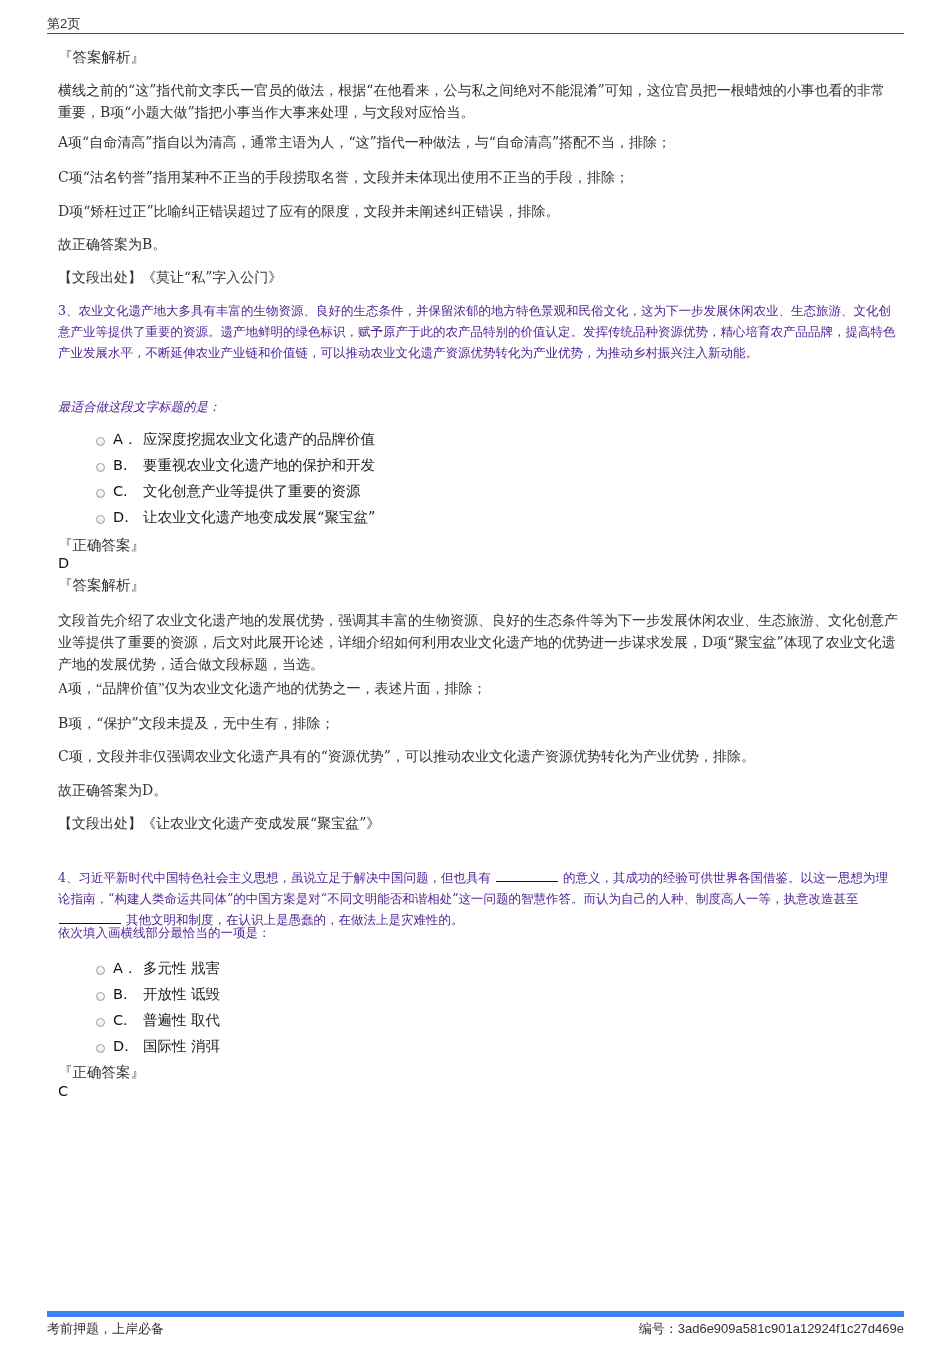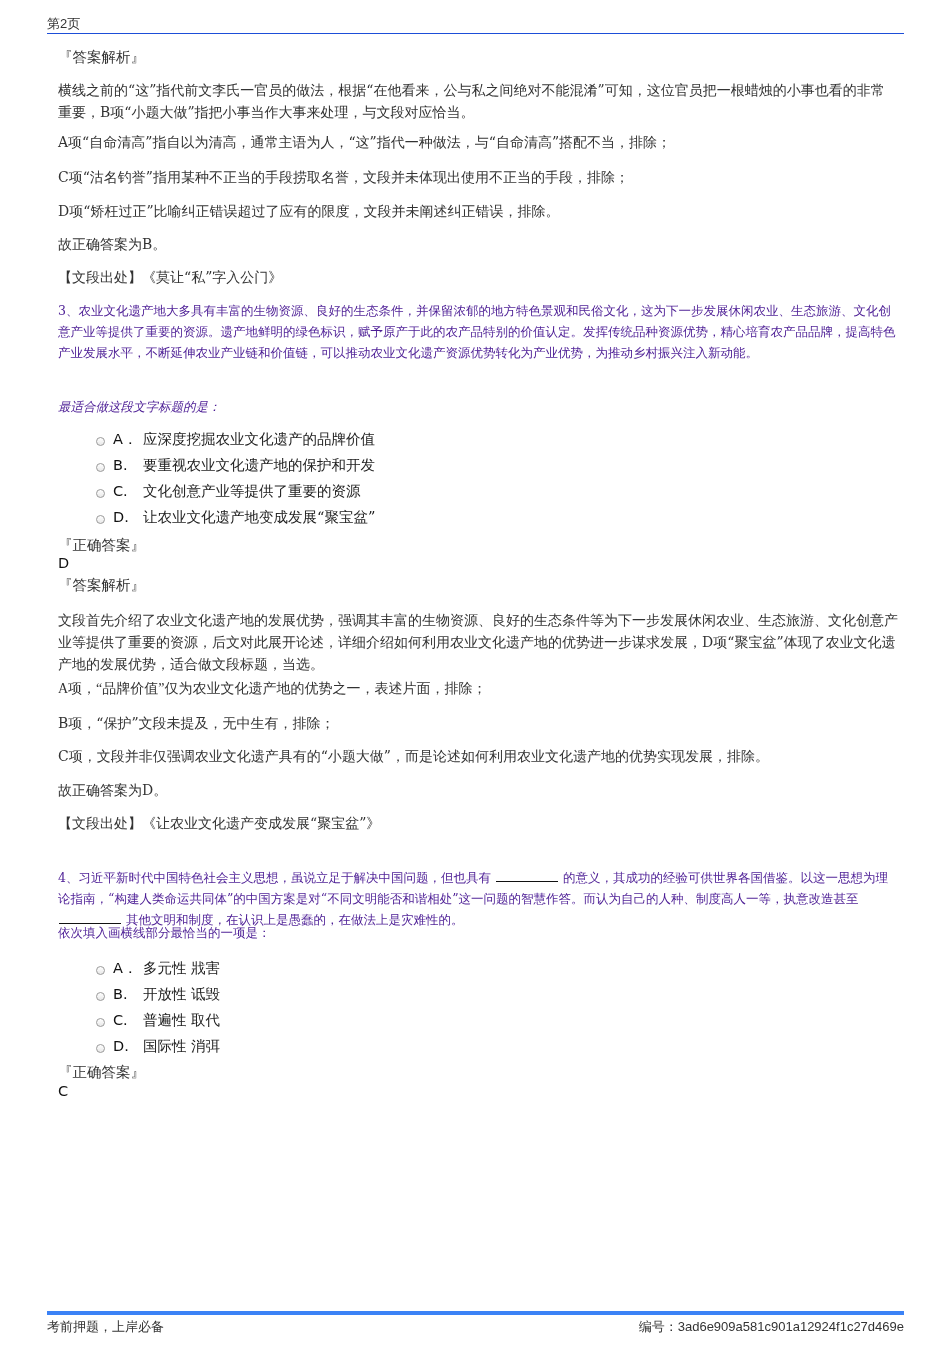--- a/index.html
+++ b/index.html
@@ -11,21 +11,21 @@
   .header {
     position: absolute; left: 47px; right: 46px; top: 14px; height: 19px;
     border-bottom: 1px solid #1d4ed8;
     font-family: "Liberation Sans", "DejaVu Sans", sans-serif;
     font-size: 13px; color: #333;
   }
   .header .left { position: absolute; left: 0; top: 1px; }
   .header .right { position: absolute; right: 0; top: 1px; }
   .footer {
     position: absolute; left: 47px; right: 46px; top: 1311px;
-    border-top: 4px solid #3b82f6;
+    border-top: 6px solid #3b82f6;
     font-family: "Liberation Sans", "DejaVu Sans", sans-serif;
     font-size: 13px; color: #333;
     height: 20px;
   }
   .footer .left { position: absolute; left: 0; top: 3px; }
   .footer .right { position: absolute; right: 0; top: 3px; }
 
   .block { position: absolute; left: 58px; width: 840px; }
   .p { font-size: 14px; line-height: 22px; color: #333; margin: 0; }
   .small { font-size: 12.5px; line-height: 21px; color: #4c1d95; }
@@ -82,21 +82,21 @@
     <span>让农业文化遗产地变成发展“聚宝盆”</span>
   </div>
 </div>
 
 <div class="block label" style="top:536px;">『正确答案』</div>
 <div class="block answer-letter" style="top:555px;">D</div>
 <div class="block label" style="top:576px;">『答案解析』</div>
 <p class="block p" style="top:609px;">文段首先介绍了农业文化遗产地的发展优势，强调其丰富的生物资源、良好的生态条件等为下一步发展休闲农业、生态旅游、文化创意产业等提供了重要的资源，后文对此展开论述，详细介绍如何利用农业文化遗产地的优势进一步谋求发展，D项“聚宝盆”体现了农业文化遗产地的发展优势，适合做文段标题，当选。</p>
 <p class="block p" style="top:678px;font-family:Liberation Serif, serif;">A项，“品牌价值”仅为农业文化遗产地的优势之一，表述片面，排除；</p>
 <p class="block p" style="top:712px;">B项，“保护”文段未提及，无中生有，排除；</p>
-<p class="block p" style="top:745px;">C项，文段并非仅强调农业文化遗产具有的“小题大做”，而是论述如何利用农业文化遗产地的优势实现发展，排除。</p>
+<p class="block p" style="top:745px;">C项，文段并非仅强调农业文化遗产具有的“资源优势”，可以推动农业文化遗产资源优势转化为产业优势，排除。</p>
 <p class="block p" style="top:779px;">故正确答案为D。</p>
 <p class="block p" style="top:812px;">【文段出处】《让农业文化遗产变成发展“聚宝盆”》</p>
 
 <div class="block small" style="top:867px;">
   <span>4、习近平新时代中国特色社会主义思想，虽说立足于解决中国问题，但也具有</span>
   <span class="blank"></span>
   <span>的意义，其成功的经验可供世界各国借鉴。以这一思想为理论指南，“构建人类命运共同体”的中国方案是对“不同文明能否和谐相处”这一问题的智慧作答。而认为自己的人种、制度高人一等，执意改造甚至</span>
   <span class="blank"></span>
   <span>其他文明和制度，在认识上是愚蠢的，在做法上是灾难性的。</span>
 </div>

